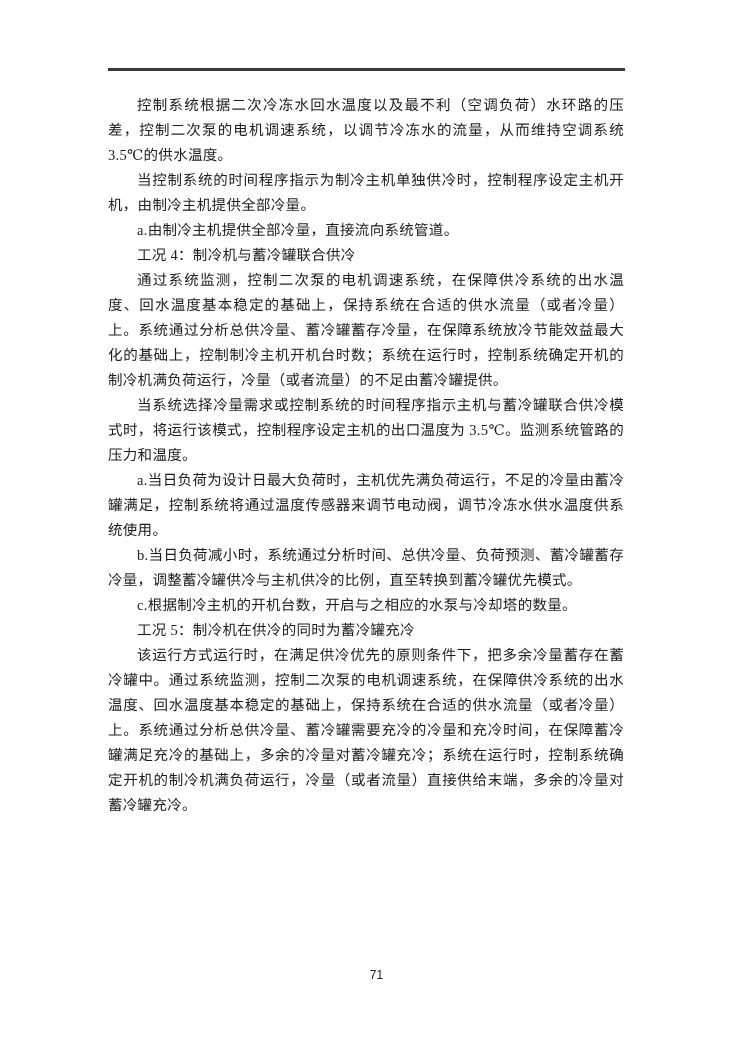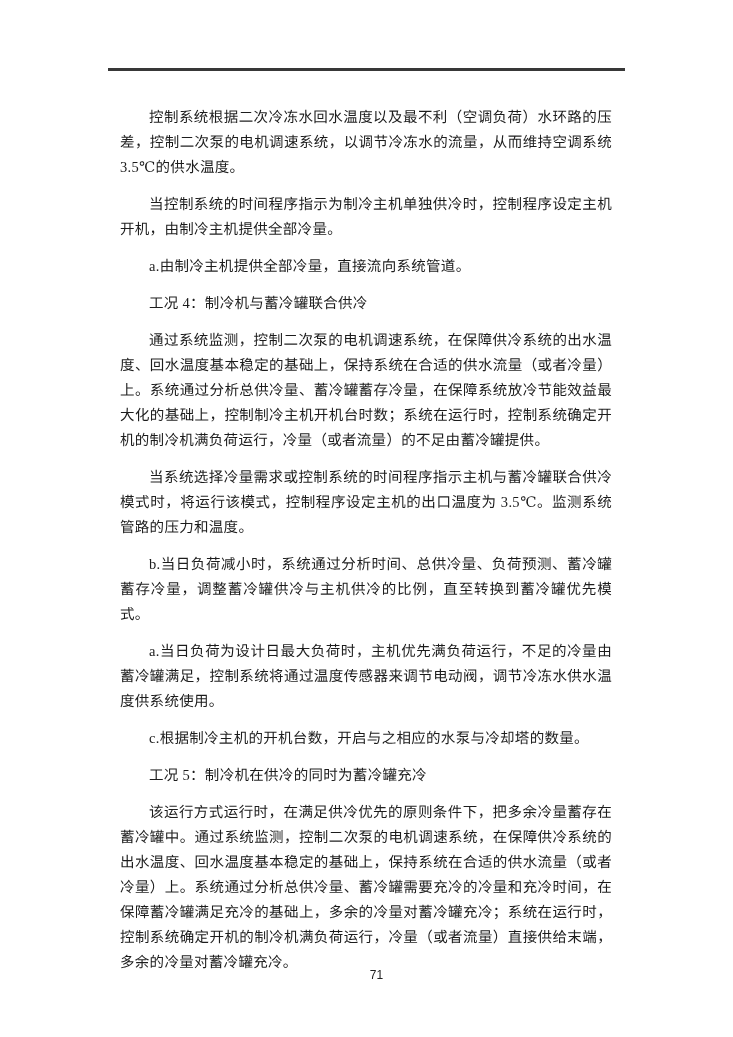--- a/index.html
+++ b/index.html
@@ -29,21 +29,21 @@
     top: 93px;
     left: 108px;
     width: 516px;
     font-size: 14.5px;
     line-height: 25px;
     text-align: justify;
     text-justify: inter-ideograph;
     letter-spacing: 0.3px;
   }
   .doc-body p {
-    margin: 12px;
+    margin: 0;
     padding: 0;
     text-indent: 2em;
   }
   .page-footer {
     position: absolute;
     top: 963px;
     left: 0;
     width: 733px;
     text-align: center;
     transform: translateX(10px);
@@ -60,22 +60,22 @@
 
   <div class="header-rule"></div>
 
   <div class="doc-body">
     <p>控制系统根据二次冷冻水回水温度以及最不利（空调负荷）水环路的压差，控制二次泵的电机调速系统，以调节冷冻水的流量，从而维持空调系统 3.5℃的供水温度。</p>
     <p>当控制系统的时间程序指示为制冷主机单独供冷时，控制程序设定主机开机，由制冷主机提供全部冷量。</p>
     <p>a.由制冷主机提供全部冷量，直接流向系统管道。</p>
     <p>工况 4：制冷机与蓄冷罐联合供冷</p>
     <p>通过系统监测，控制二次泵的电机调速系统，在保障供冷系统的出水温度、回水温度基本稳定的基础上，保持系统在合适的供水流量（或者冷量）上。系统通过分析总供冷量、蓄冷罐蓄存冷量，在保障系统放冷节能效益最大化的基础上，控制制冷主机开机台时数；系统在运行时，控制系统确定开机的制冷机满负荷运行，冷量（或者流量）的不足由蓄冷罐提供。</p>
     <p>当系统选择冷量需求或控制系统的时间程序指示主机与蓄冷罐联合供冷模式时，将运行该模式，控制程序设定主机的出口温度为 3.5℃。监测系统管路的压力和温度。</p>
+    <p>a.当日负荷为设计日最大负荷时，主机优先满负荷运行，不足的冷量由蓄冷罐满足，控制系统将通过温度传感器来调节电动阀，调节冷冻水供水温度供系统使用。</p>
     <p>b.当日负荷减小时，系统通过分析时间、总供冷量、负荷预测、蓄冷罐蓄存冷量，调整蓄冷罐供冷与主机供冷的比例，直至转换到蓄冷罐优先模式。</p>
-    <p>a.当日负荷为设计日最大负荷时，主机优先满负荷运行，不足的冷量由蓄冷罐满足，控制系统将通过温度传感器来调节电动阀，调节冷冻水供水温度供系统使用。</p>
     <p>c.根据制冷主机的开机台数，开启与之相应的水泵与冷却塔的数量。</p>
     <p>工况 5：制冷机在供冷的同时为蓄冷罐充冷</p>
     <p>该运行方式运行时，在满足供冷优先的原则条件下，把多余冷量蓄存在蓄冷罐中。通过系统监测，控制二次泵的电机调速系统，在保障供冷系统的出水温度、回水温度基本稳定的基础上，保持系统在合适的供水流量（或者冷量）上。系统通过分析总供冷量、蓄冷罐需要充冷的冷量和充冷时间，在保障蓄冷罐满足充冷的基础上，多余的冷量对蓄冷罐充冷；系统在运行时，控制系统确定开机的制冷机满负荷运行，冷量（或者流量）直接供给末端，多余的冷量对蓄冷罐充冷。</p>
   </div>
 
   <div class="page-footer">71</div>
 
 </div>
 
 </body></html>

